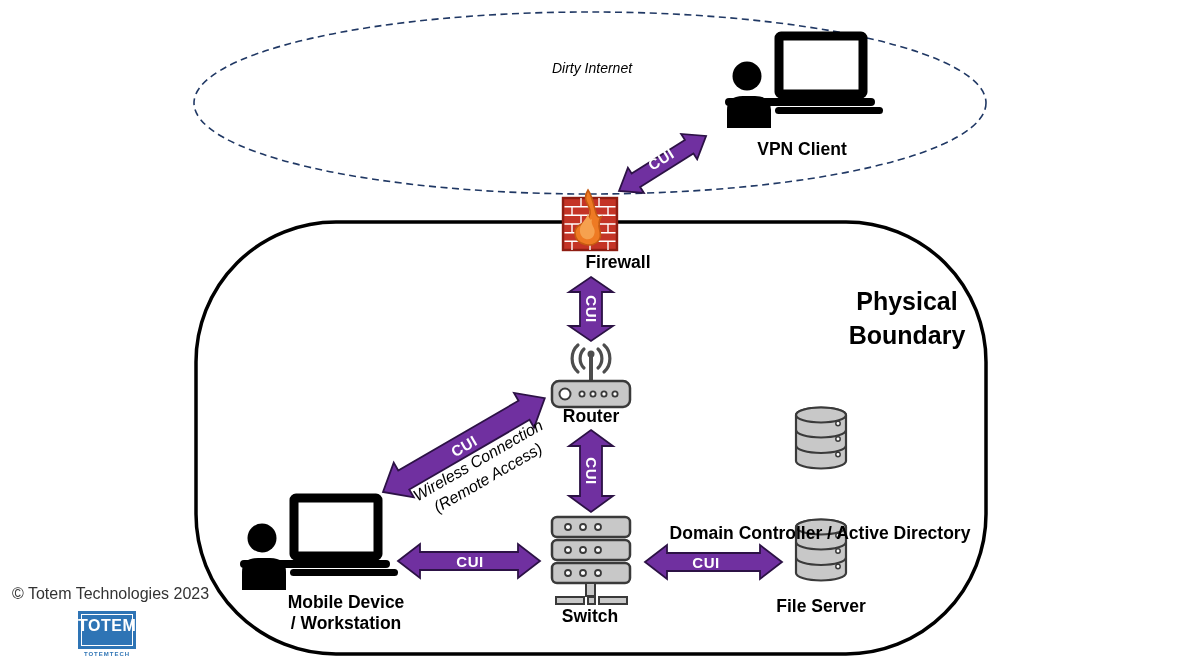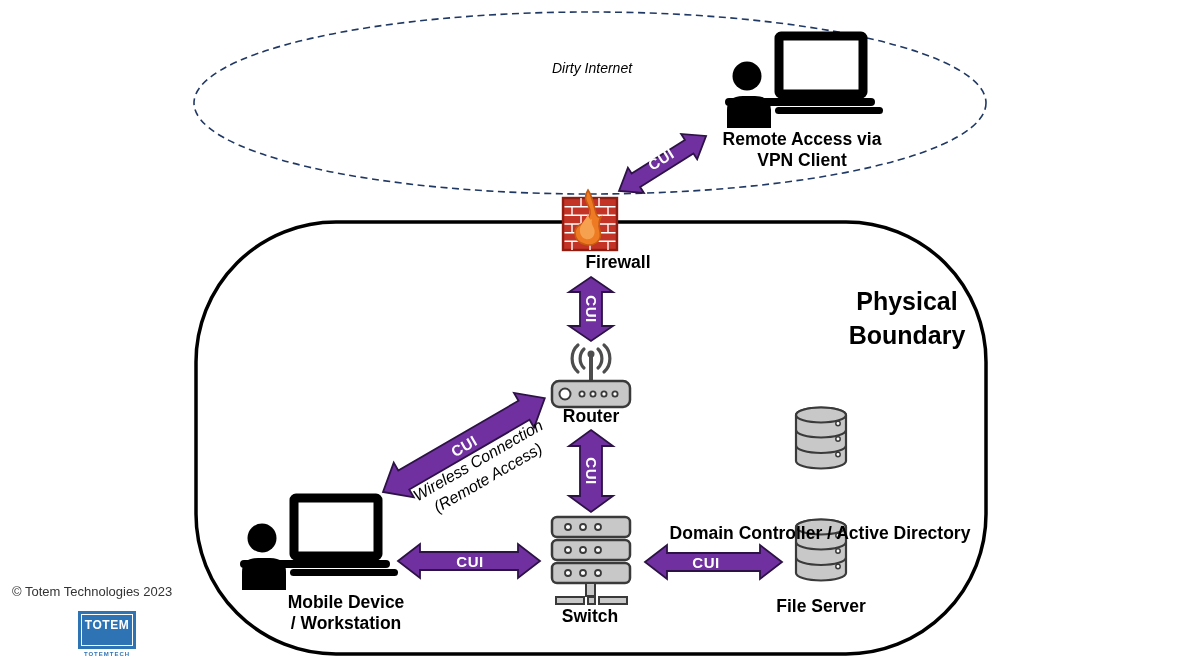--- a/index.html
+++ b/index.html
@@ -8,23 +8,23 @@
   #diagram-svg{position:absolute;left:0;top:0;}
   .lbl{position:absolute;transform:translate(-50%,-50%);text-align:center;white-space:nowrap;line-height:1.22;}
   .node-lbl{font-weight:bold;font-size:17.5px;}
   .big-lbl{font-weight:bold;font-size:25px;line-height:1.35;}
   .ital{font-style:italic;font-size:16px;}
   .cui{position:absolute;transform:translate(-50%,-50%);color:#fff;font-weight:bold;font-size:15px;letter-spacing:.5px;}
   .rot90{transform:translate(-50%,-50%) rotate(90deg);}
   .rotm32{transform:translate(-50%,-50%) rotate(-32deg);}
   .rotm30{transform:translate(-50%,-50%) rotate(-30deg);}
   #dirty-internet{font-style:italic;font-size:14px;}
-  #copyright{position:absolute;left:12px;top:584px;font-size:13px;color:#333;transform:none;}
+  #copyright{position:absolute;left:12px;top:584px;font-size:16px;color:#333;transform:none;}
   #totem-logo{position:absolute;left:78px;top:611px;width:58px;text-align:center;}
-  #totem-box{width:58px;height:38px;background:#2e74b5;color:#fff;font-weight:bold;font-size:12px;
+  #totem-box{width:58px;height:38px;background:#2e74b5;color:#fff;font-weight:bold;font-size:16px;
              line-height:29px;text-align:center;outline:1.5px solid #fff;outline-offset:-4px;
              font-family:"Liberation Sans",sans-serif;letter-spacing:.5px;}
   #totem-sub{font-size:6px;color:#2e74b5;letter-spacing:1px;margin-top:2px;font-weight:bold;}
 </style>
 </head>
 <body>
 
 <div id="stage">
 
   <svg id="diagram-svg" width="1180" height="668" viewBox="0 0 1180 668">
@@ -131,21 +131,20 @@
     <use href="#db" x="795" y="406"></use>
     <use href="#db" x="795" y="518"></use>
 
     <use href="#person" x="725" y="36"></use>
     <use href="#person" x="240" y="498"></use>
   </svg>
 
   <div class="lbl" id="dirty-internet" style="left:592px;top:69px;">Dirty Internet</div>
 
   <div class="lbl node-lbl" style="left:802px;top:150px;">
-    <div>Remote Access via</div>
     <div>VPN Client</div>
   </div>
 
   <div class="lbl big-lbl" style="left:907px;top:319px;">
     <div>Physical</div>
     <div>Boundary</div>
   </div>
 
   <div class="lbl node-lbl" style="left:618px;top:263px;">Firewall</div>
   <div class="lbl node-lbl" style="left:591px;top:417px;">Router</div>

